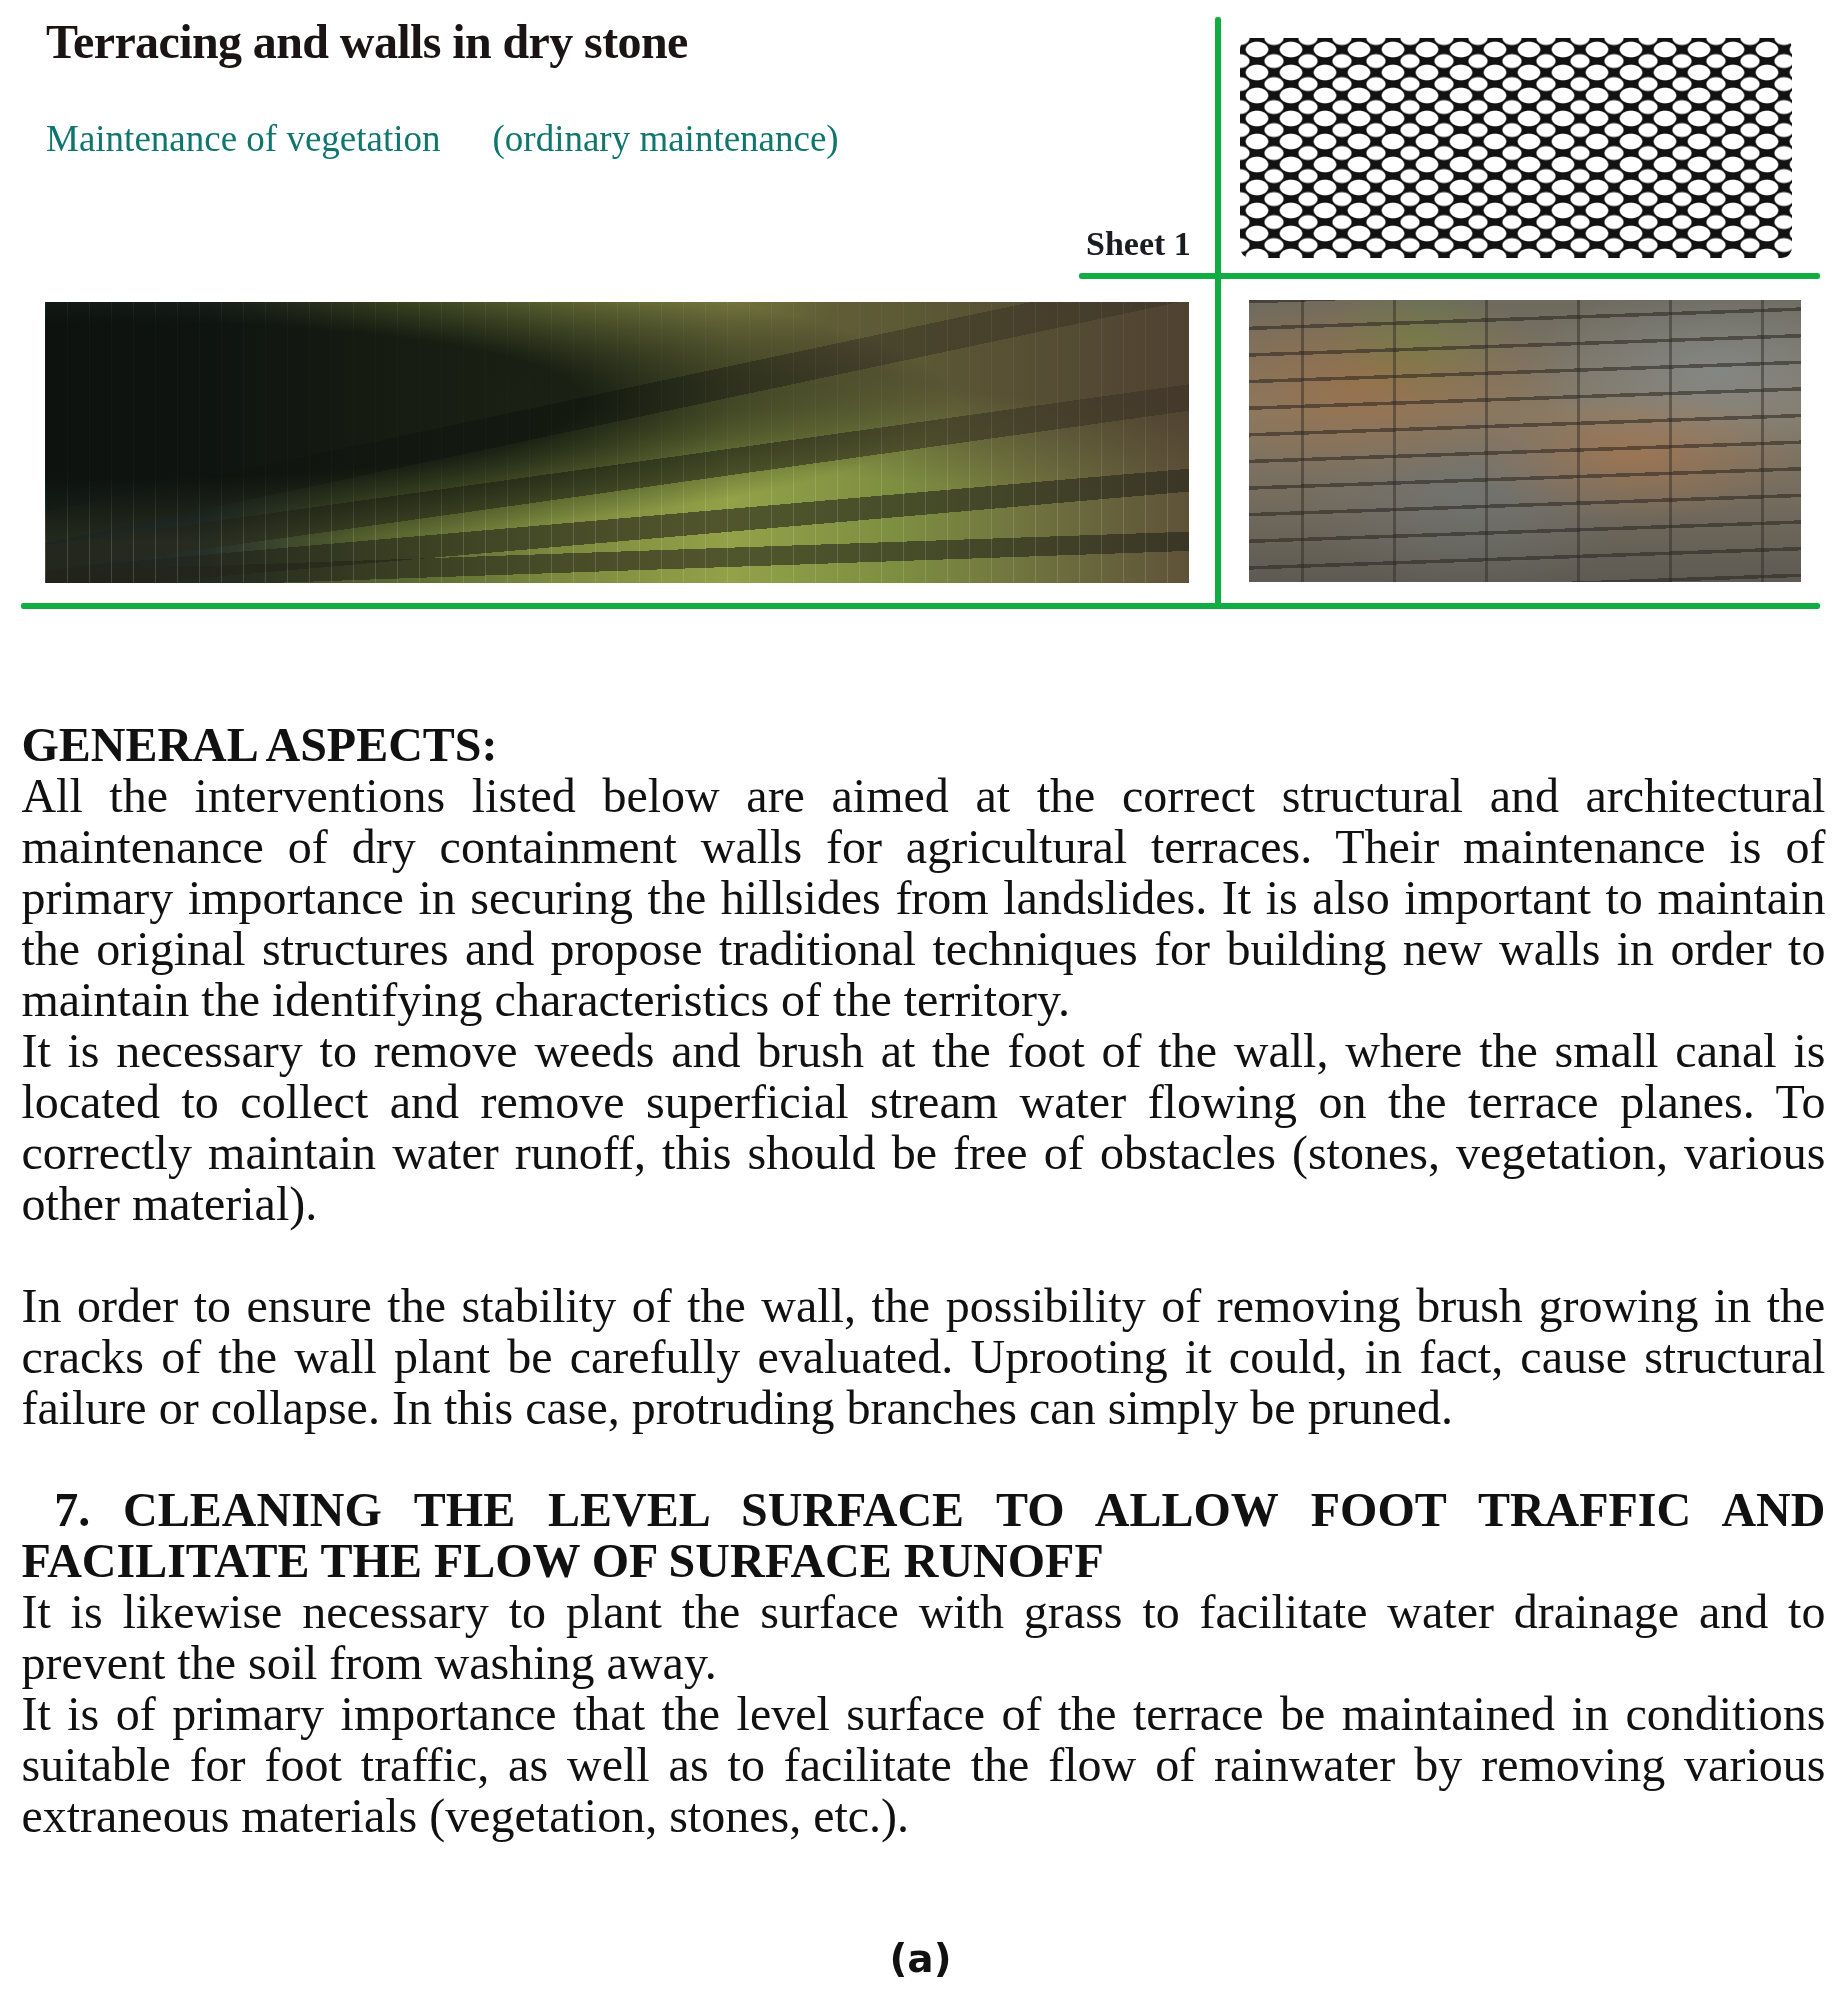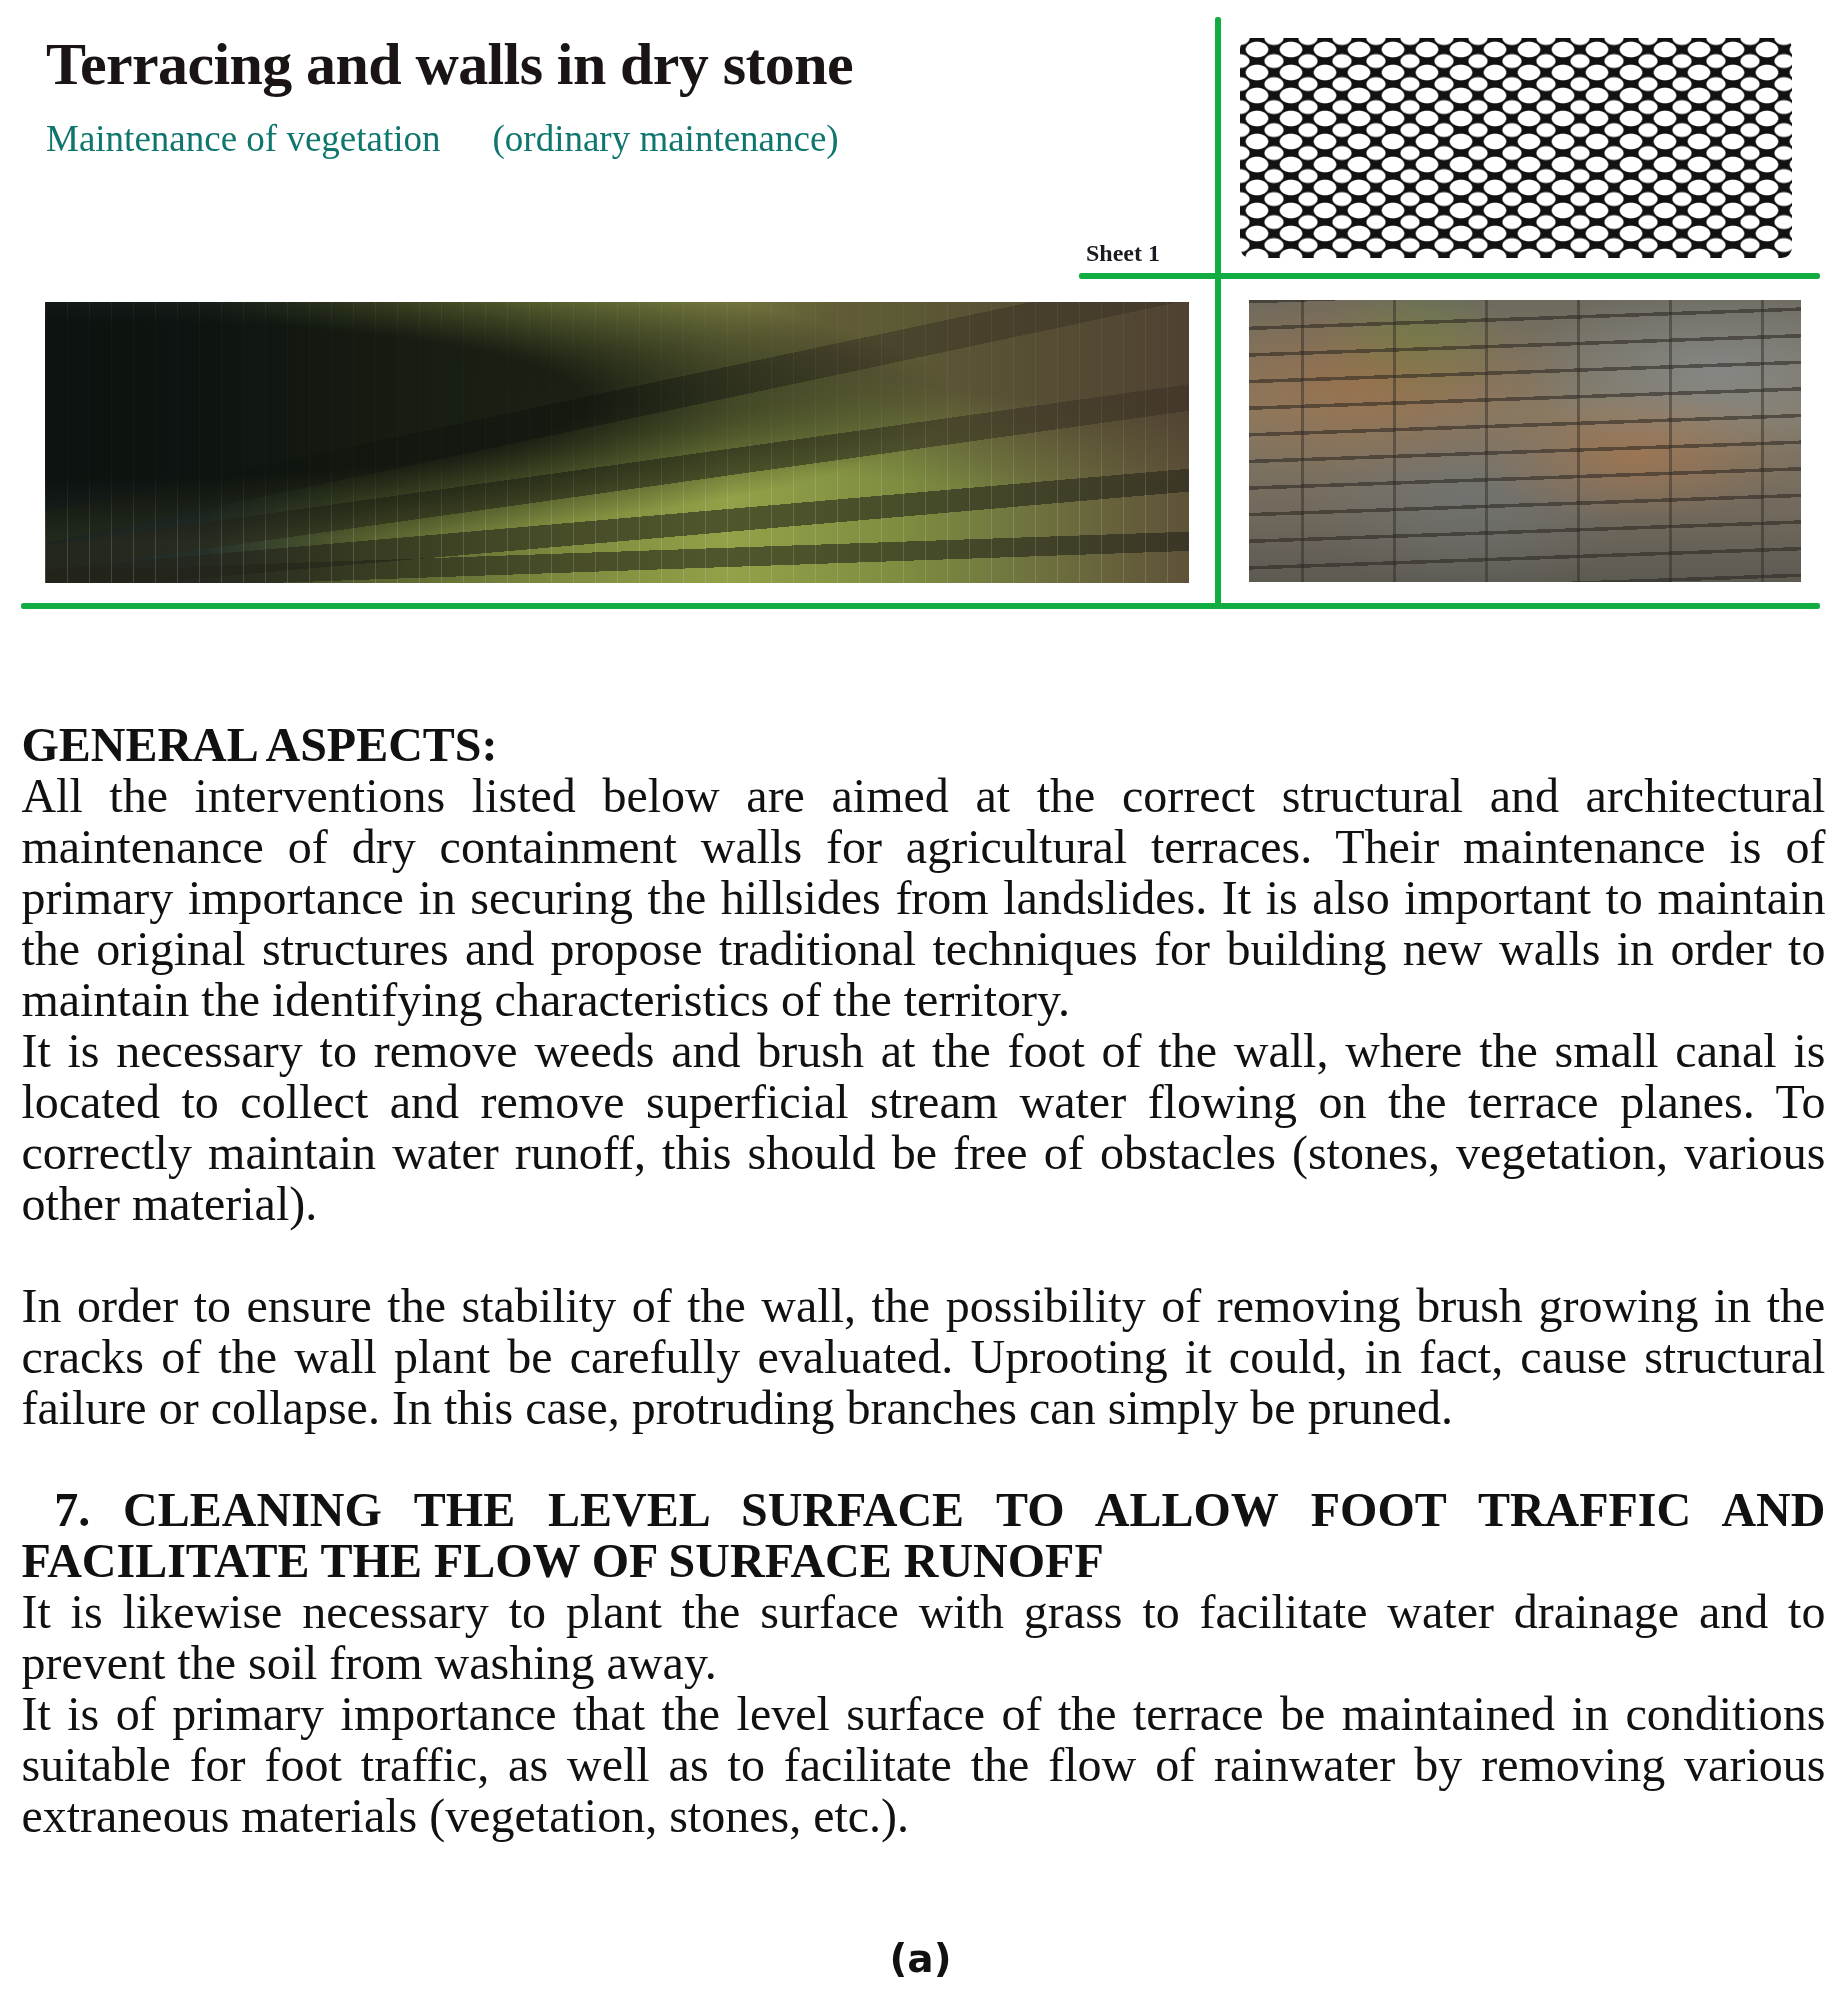--- a/index.html
+++ b/index.html
@@ -1,22 +1,22 @@
 <!DOCTYPE html>
 <html style="font-size:9.2px"><head>
 <meta charset="utf-8">
 <style>
   html, body { margin: 0; padding: 0; background: #ffffff; }
   body { width: 1841px; height: 1995px; position: relative; overflow: hidden; font-family: "Liberation Serif", "DejaVu Serif", serif; color: #111111; }
   .abs { position: absolute; }
   
-  .title { left: 46px; top: 30px; font-size: 60px; font-weight: bold; line-height: 69px; white-space: nowrap; color: #1a1414; letter-spacing: -0.6px; }
+  .title { left: 46px; top: 7px; font-size: 48px; font-weight: bold; line-height: 69px; white-space: nowrap; color: #1a1414; letter-spacing: -0.6px; }
   .subtitle { left: 46px; top: 116px; font-size: 37px; line-height: 46px; white-space: nowrap; color: #0f766e; }
   .subtitle .gap { display: inline-block; width: 52px; }
-  .sheet-label { left: 1086px; top: 233px; font-size: 24px; font-weight: bold; line-height: 40px; white-space: nowrap; color: #1b1b22; text-align: right; }
+  .sheet-label { left: 1086px; top: 224px; font-size: 34px; font-weight: bold; line-height: 40px; white-space: nowrap; color: #1b1b22; text-align: right; }
   .gline { position: absolute; background: #12ad42; border-radius: 2.3px; }
   .photo { position: absolute; overflow: hidden; }
   .terrace-photo {
     left: 45px; top: 302px; width: 1144px; height: 281px;
     background:
       repeating-linear-gradient(90deg, rgba(220,220,210,0.18) 0 1.2px, transparent 1.2px 22px),
       linear-gradient(168deg, transparent 0 40%, rgba(40,45,25,0.55) 40% 46%, transparent 46% 100%),
       linear-gradient(172deg, transparent 0 55%, rgba(40,40,25,0.55) 55% 61%, transparent 61% 100%),
       linear-gradient(175deg, transparent 0 70%, rgba(35,35,25,0.6) 70% 76%, transparent 76% 100%),
       linear-gradient(178deg, transparent 0 84%, rgba(35,35,25,0.6) 84% 90%, transparent 90% 100%),

